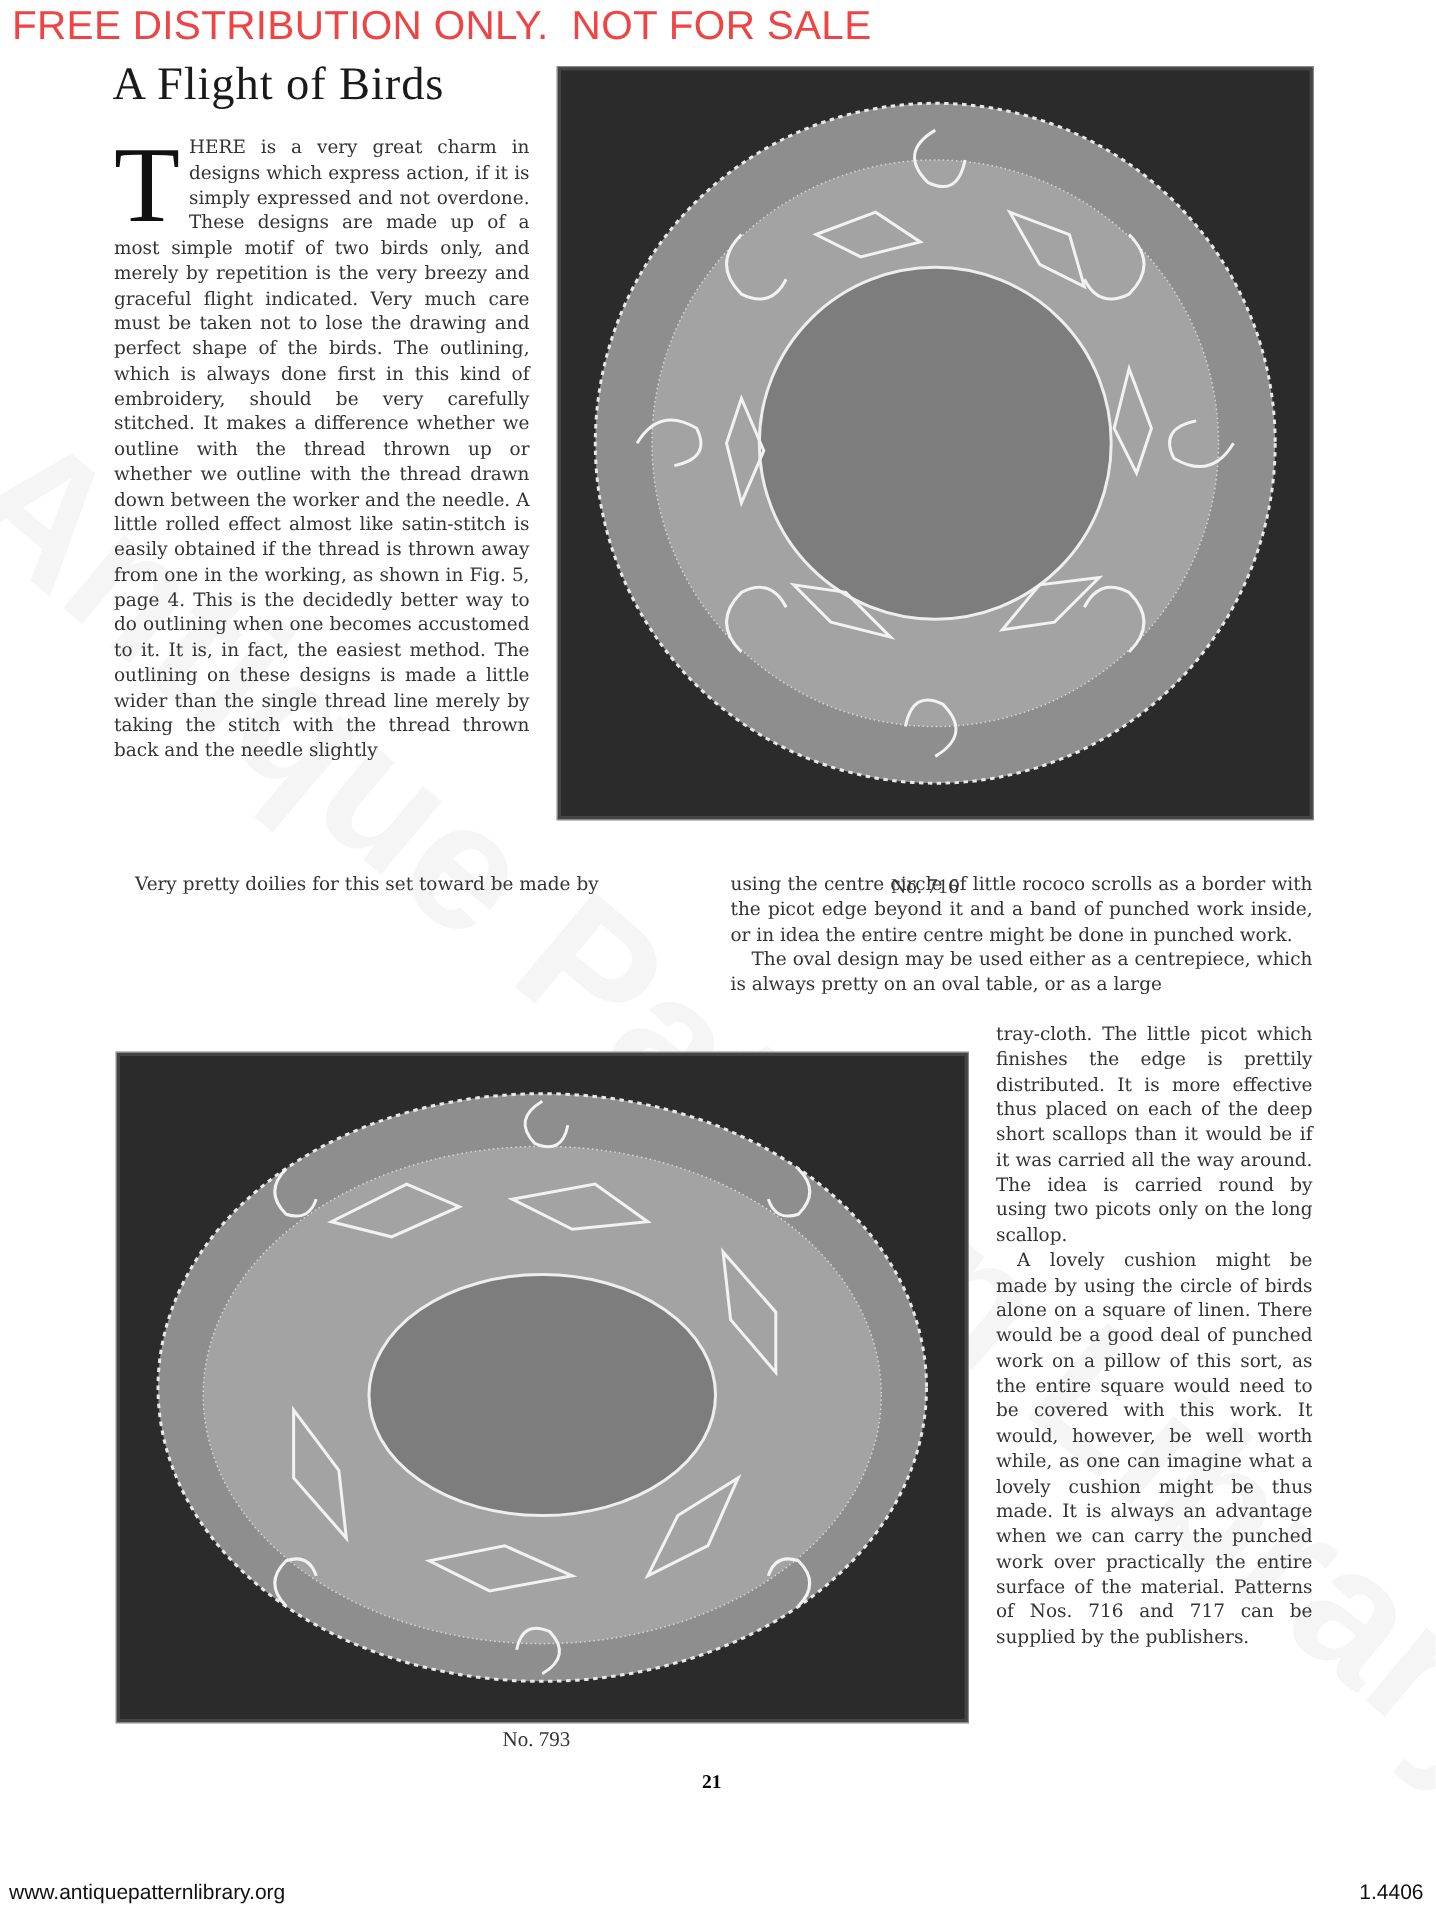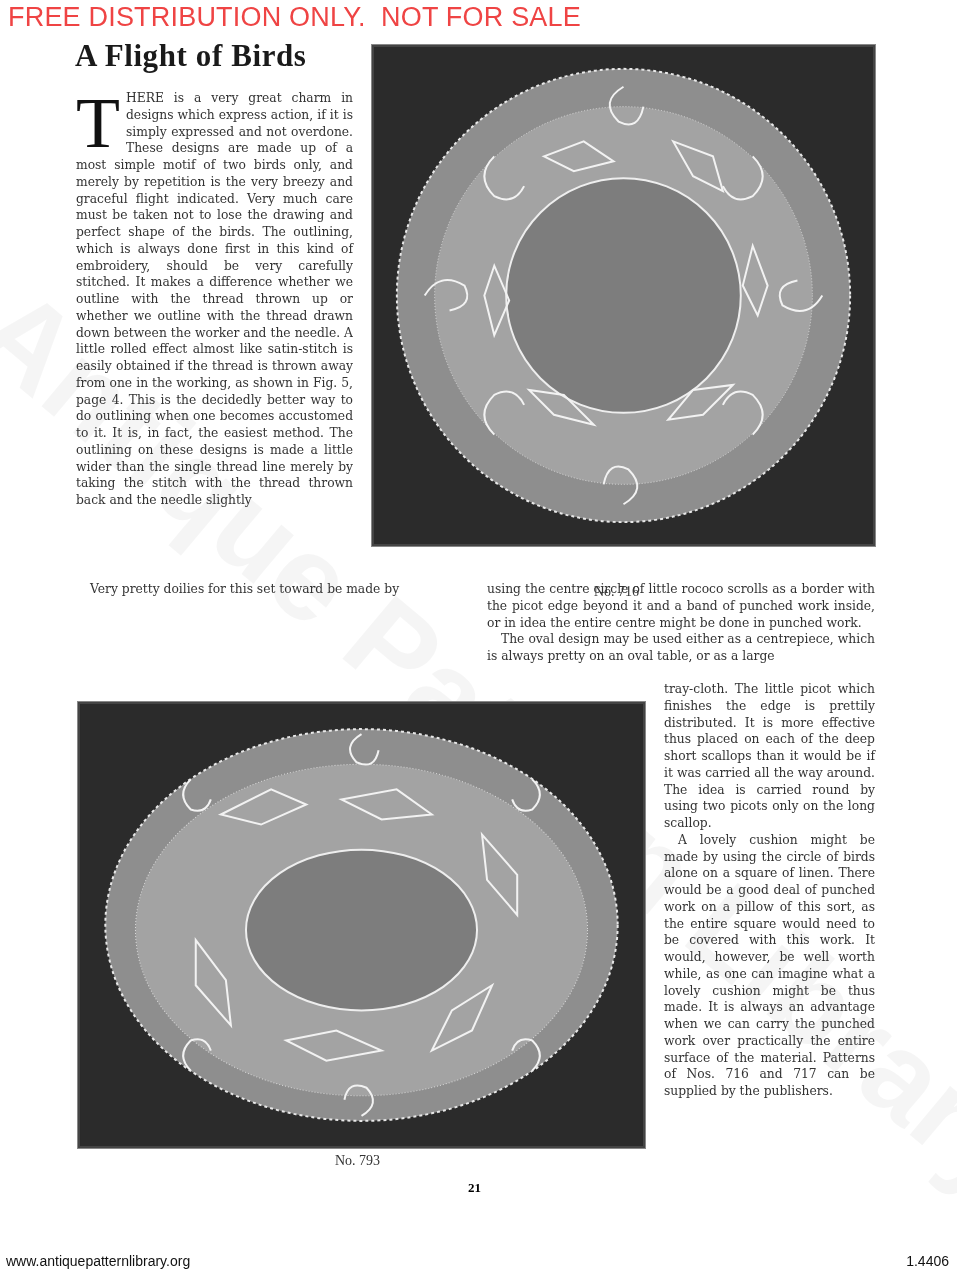--- a/index.html
+++ b/index.html
@@ -17,21 +17,21 @@
   .pagenum { position: absolute; left: 468px; top: 1180px; font-family: "Liberation Serif", serif; font-size: 13px; font-weight: bold; color: #000000; }
   .footer-left { position: absolute; left: 6px; top: 1253px; font-family: "Liberation Sans", sans-serif; font-size: 14px; color: #111; text-align: center; }
   .footer-right { position: absolute; right: 8px; top: 1253px; font-family: "Liberation Sans", sans-serif; font-size: 14px; color: #111; }
 </style>
 </head>
 <body>
 
 <div class="banner">FREE DISTRIBUTION ONLY.  NOT FOR SALE</div>
 <div class="watermark">Antique Pattern Library</div>
 
-<h1 class="title" style="margin:0;font-weight:bold;">A Flight of Birds</h1>
+<h1 class="title" style="margin:0;font-weight:normal;">A Flight of Birds</h1>
 
 <div class="col" style="left:76px; top:90px; width:277px;">
   <p><span class="dropcap">T</span><span>HERE is a very great charm in designs which express action, if it is simply expressed and not overdone. These designs are made up of a most simple motif of two birds only, and merely by repetition is the very breezy and graceful flight indicated. Very much care must be taken not to lose the drawing and perfect shape of the birds. The outlining, which is always done first in this kind of embroidery, should be very carefully stitched. It makes a difference whether we outline with the thread thrown up or whether we outline with the thread drawn down between the worker and the needle. A little rolled effect almost like satin-stitch is easily obtained if the thread is thrown away from one in the working, as shown in Fig. 5, page 4. This is the decidedly better way to do outlining when one becomes accustomed to it. It is, in fact, the easiest method. The outlining on these designs is made a little wider than the single thread line merely by taking the stitch with the thread thrown back and the needle slightly</span></p>
 </div>
 
 <div class="col" style="left:76px; top:581px; width:387px;">
   <p class="indent">Very pretty doilies for this set toward be made by</p>
 </div>
 
 <div class="figure" style="left:372px; top:45px; width:499px; height:497px;">

